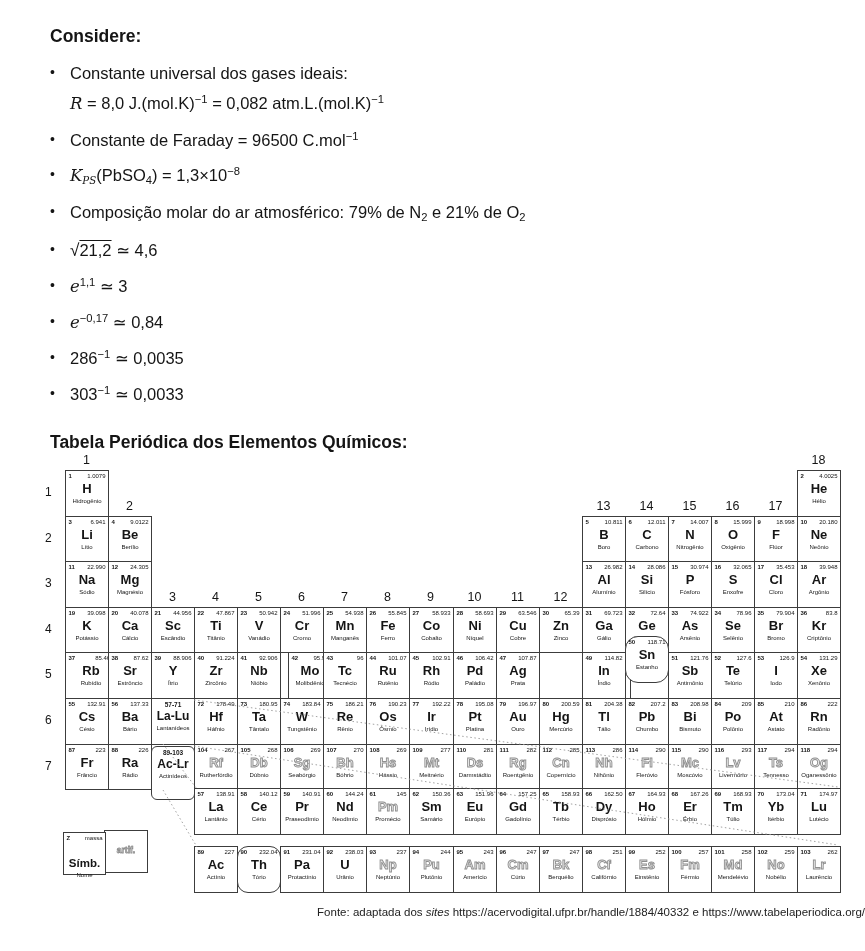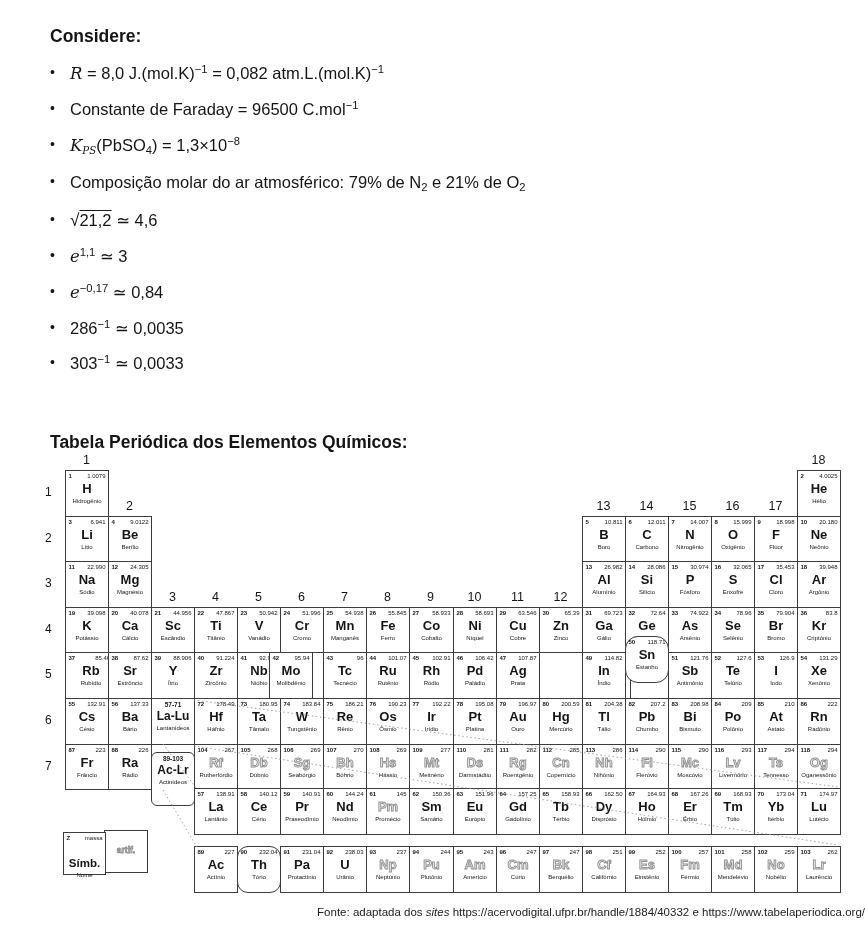--- a/index.html
+++ b/index.html
@@ -47,21 +47,21 @@
   .seg-it{font-style:italic;}
 </style>
 </head>
 <body>
 
 <div class="sheet">
 
   <section class="considere">
     <h1>Considere:</h1>
     <ul id="bullets">
-        <li><span class="dot">•</span><div class="bline2"><span class="seg-m">R</span><span class="seg-t"> = 8,0 J.(mol.K)</span><span class="seg-sup">−1</span><span class="seg-t"> = 0,082 atm.L.(mol.K)</span><span class="seg-sup">−1</span></div></li>
+        <li><span class="dot">•</span><span class="bline"><span class="seg-t">Constante universal dos gases ideais:</span></span><div class="bline2"><span class="seg-m">R</span><span class="seg-t"> = 8,0 J.(mol.K)</span><span class="seg-sup">−1</span><span class="seg-t"> = 0,082 atm.L.(mol.K)</span><span class="seg-sup">−1</span></div></li>
         <li><span class="dot">•</span><span class="bline"><span class="seg-t">Constante de Faraday = 96500 C.mol</span><span class="seg-sup">−1</span></span></li>
         <li><span class="dot">•</span><span class="bline"><span class="seg-m">K</span><span class="seg-msub">PS</span><span class="seg-t">(PbSO</span><span class="seg-sub">4</span><span class="seg-t">) = 1,3×10</span><span class="seg-sup">−8</span></span></li>
         <li><span class="dot">•</span><span class="bline"><span class="seg-t">Composição molar do ar atmosférico: 79% de N</span><span class="seg-sub">2</span><span class="seg-t"> e 21% de O</span><span class="seg-sub">2</span></span></li>
         <li><span class="dot">•</span><span class="bline"><span class="seg-sqrt"><span class="rad">√</span><span class="ov">21,2</span></span><span class="seg-t"> ≃ 4,6</span></span></li>
         <li><span class="dot">•</span><span class="bline"><span class="seg-m">e</span><span class="seg-sup">1,1</span><span class="seg-t"> ≃ 3</span></span></li>
         <li><span class="dot">•</span><span class="bline"><span class="seg-m">e</span><span class="seg-sup">−0,17</span><span class="seg-t"> ≃ 0,84</span></span></li>
         <li><span class="dot">•</span><span class="bline"><span class="seg-t">286</span><span class="seg-sup">−1</span><span class="seg-t"> ≃ 0,0035</span></span></li>
         <li><span class="dot">•</span><span class="bline"><span class="seg-t">303</span><span class="seg-sup">−1</span><span class="seg-t"> ≃ 0,0033</span></span></li>
       </ul>
   </section>
@@ -390,21 +390,21 @@
         <div class="nm">Zircônio</div>
       </div>
       <div class="cell" style="left: 172px; top: 182px; width: 44px; height: 47px;">
         <div class="hd">
           <span class="num">41</span>
           <span class="mass">92.906</span>
         </div>
         <div class="sym">Nb</div>
         <div class="nm">Nióbio</div>
       </div>
-      <div class="cell" style="left: 204px; top: 182px; width: 44px; height: 61px;">
+      <div class="cell" style="left: 223px; top: 182px; width: 44px; height: 61px;">
         <div class="hd">
           <span class="num">42</span>
           <span class="mass">95.94</span>
         </div>
         <div class="sym">Mo</div>
         <div class="nm">Molibdênio</div>
       </div>
       <div class="cell" style="left: 258px; top: 182px; width: 44px; height: 47px;">
         <div class="hd">
           <span class="num">43</span>
@@ -771,21 +771,21 @@
           <span class="mass">294</span>
         </div>
         <div class="sym">Og</div>
         <div class="nm">Oganessônio</div>
       </div>
       <div class="cell ph" style="left: 86px; top: 228px; width: 44px; height: 47px;">
         <div class="range">57-71</div>
         <div class="sym">La-Lu</div>
         <div class="nm">Lantanídeos</div>
       </div>
-      <div class="cell ph" style="left: 86px; top: 282px; width: 44px; height: 54px; border-radius: 6px;">
+      <div class="cell ph" style="left: 86px; top: 276px; width: 44px; height: 54px; border-radius: 6px;">
         <div class="range">89-103</div>
         <div class="sym">Ac-Lr</div>
         <div class="nm">Actinídeos</div>
       </div>
       <div class="cell" style="left: 129px; top: 318px; width: 44px; height: 47px;">
         <div class="hd">
           <span class="num">57</span>
           <span class="mass">138.91</span>
         </div>
         <div class="sym">La</div>

